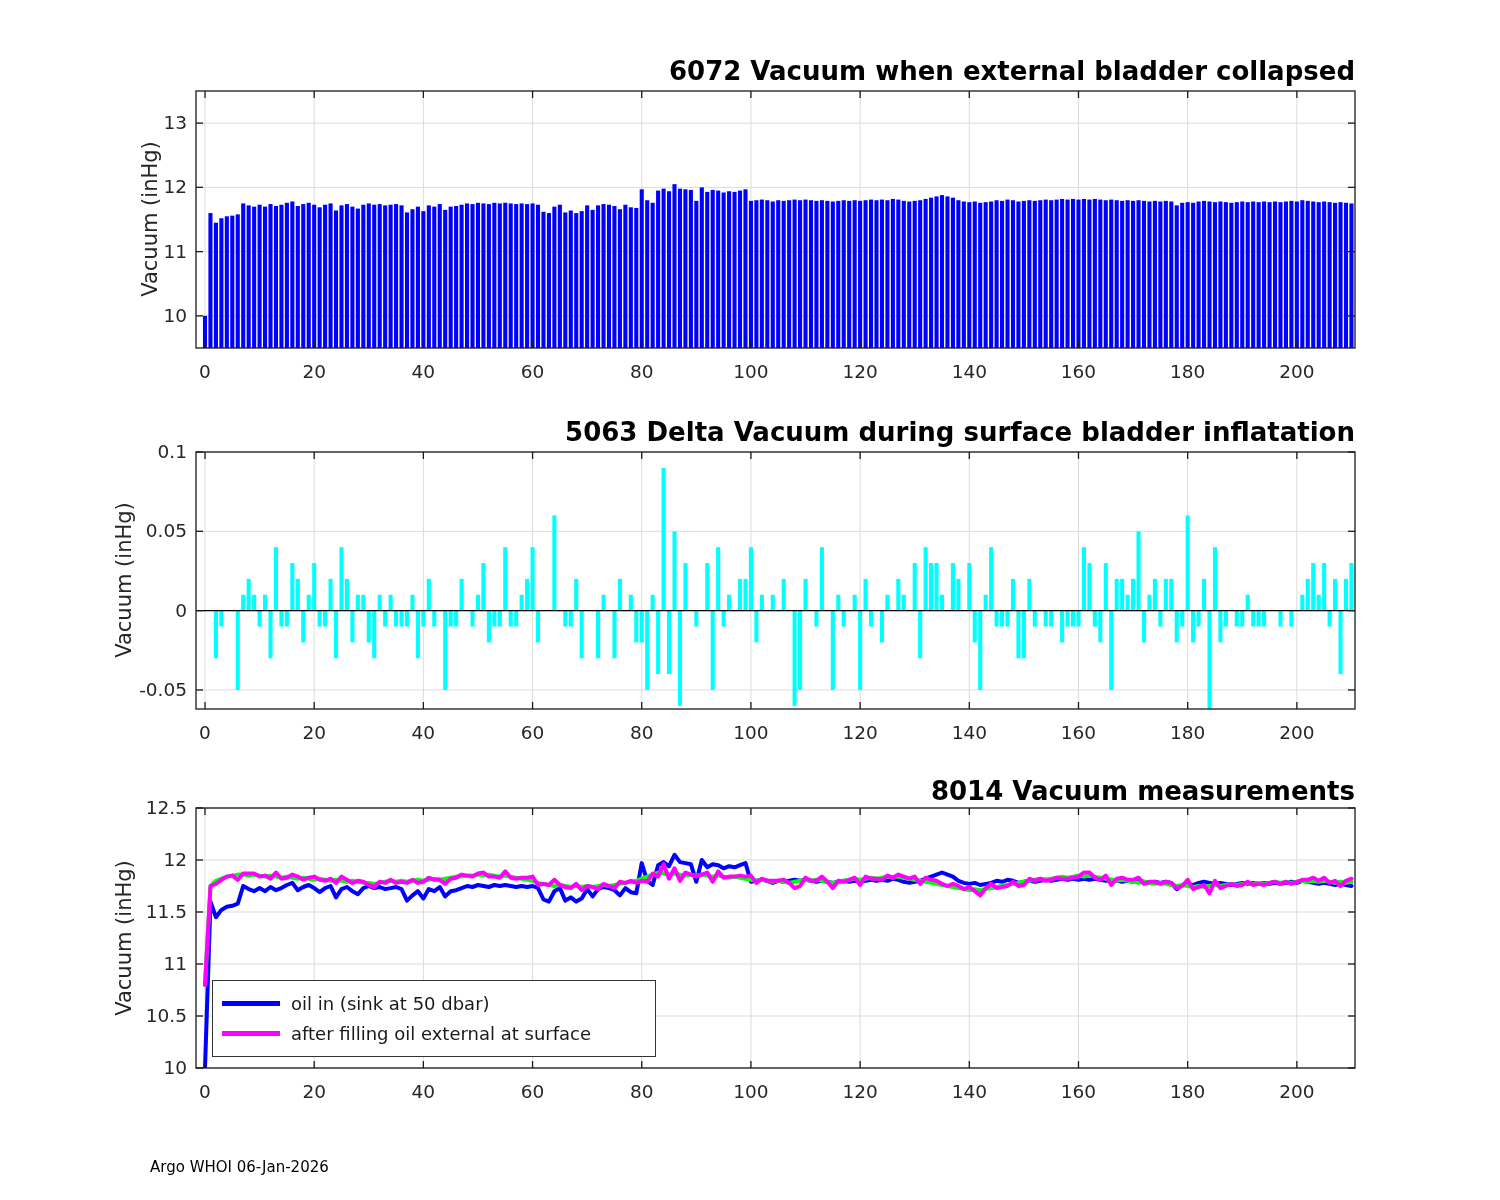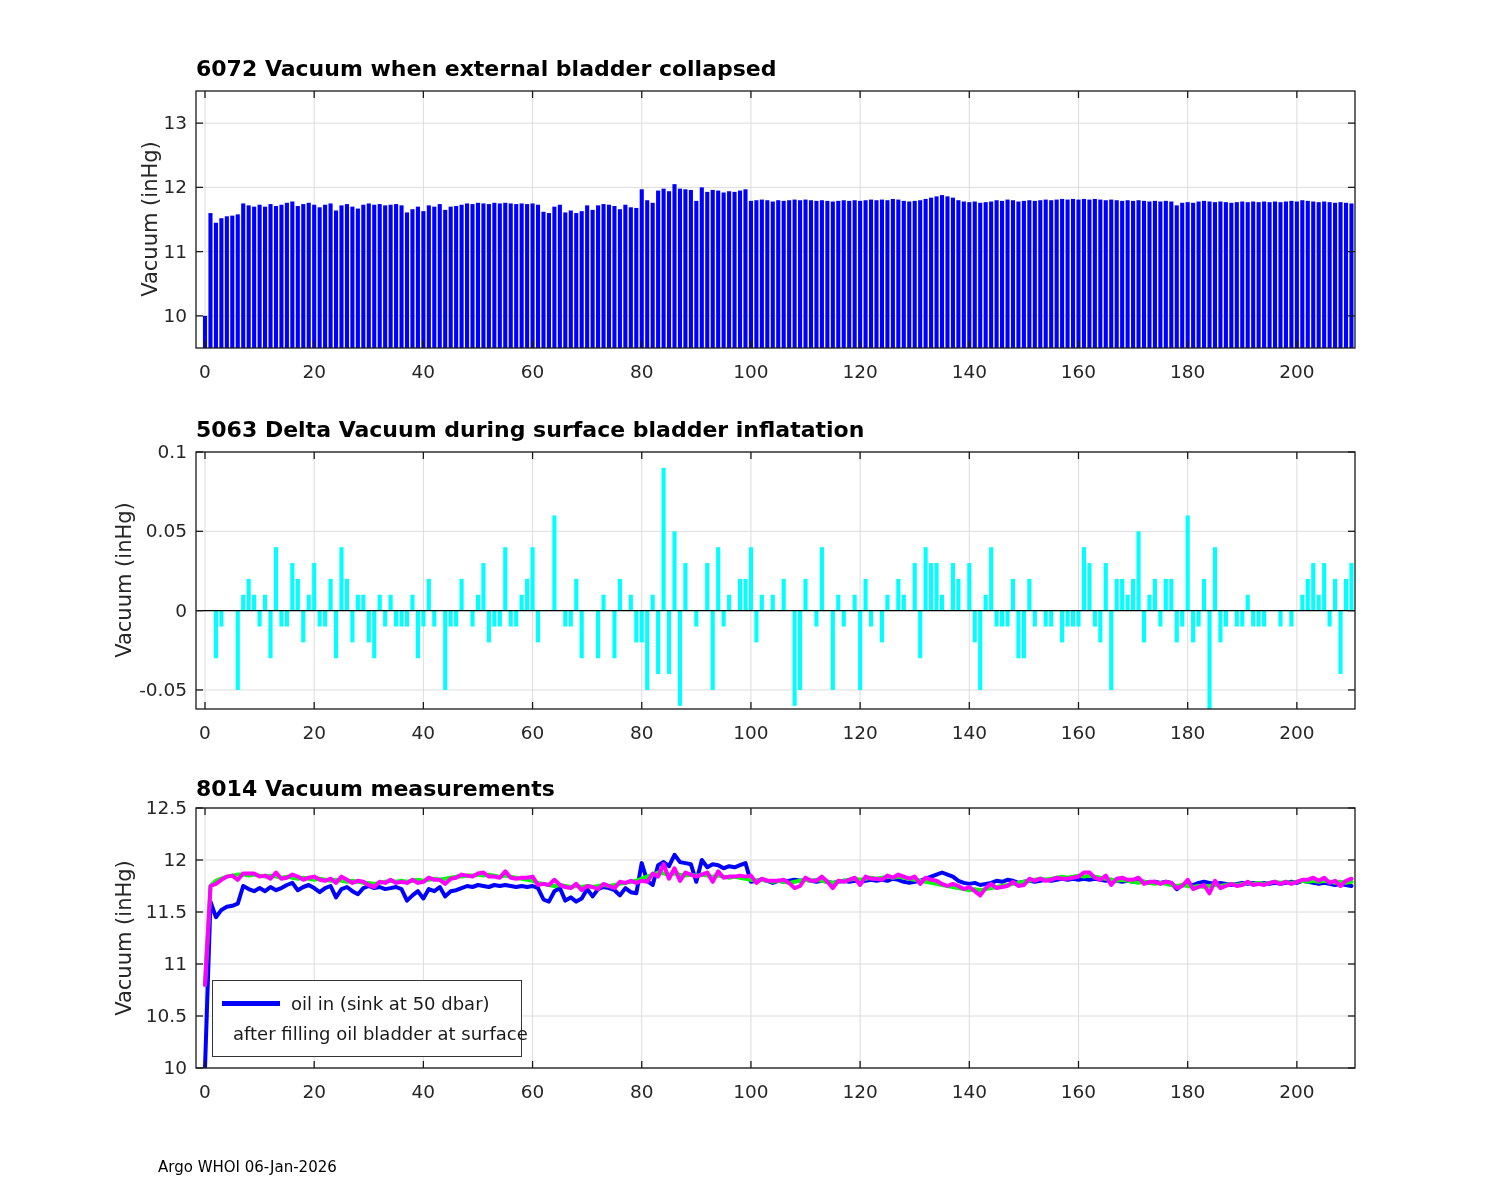--- a/index.html
+++ b/index.html
@@ -1,32 +1,32 @@
 <!DOCTYPE html>
 <html><head>
 <meta charset="utf-8">
 <style>
   html,body{margin:0;padding:0;background:#ffffff;}
   .figure{position:relative;width:1500px;height:1200px;background:#ffffff;
           font-family:"DejaVu Sans",sans-serif;overflow:hidden;}
   #fig-svg{position:absolute;left:0;top:0;}
   svg text{font-family:"DejaVu Sans",sans-serif;fill:#262626;}
-  .chart-title{position:absolute;left:196px;width:1159px;text-align:left;
-               font-weight:bold;font-size:22px;color:#000;white-space:nowrap;}
+  .chart-title{position:absolute;left:196px;width:1159px;text-align:right;
+               font-weight:bold;font-size:26px;color:#000;white-space:nowrap;}
   #t0{top:56px}#t1{top:417px}#t2{top:776px}
   .ylabel{position:absolute;font-size:21px;color:#262626;white-space:nowrap;
           transform:translate(-50%,-50%) rotate(-90deg);}
   #yl0{left:150px;top:219px}#yl1{left:124px;top:580px}#yl2{left:124px;top:938px}
-  .legend{position:absolute;left:212px;top:980px;width:310px;height:77px;
+  .legend{position:absolute;left:212px;top:980px;width:444px;height:77px;
           border:1px solid #333;background:#fff;display:flex;flex-direction:column;
           justify-content:space-evenly;box-sizing:border-box;padding:3px 0;}
   .legend-row{display:flex;align-items:center;gap:11px;padding-left:9px;}
   .swatch{width:58px;height:5px;display:inline-block;background:#000;}
   .legend-label{font-size:18px;color:#1a1a1a;white-space:nowrap;}
-  .footer{position:absolute;left:150px;top:1158px;font-size:15px;color:#000;margin-left:8px;}
+  .footer{position:absolute;left:150px;top:1158px;font-size:15px;color:#000;}
 </style>
 </head>
 <body>
 
 <div class="figure">
   <svg id="fig-svg" width="1500" height="1200">
       <g>
         <defs>
           <clipPath id="clip0">
             <rect x="196" y="91" width="1159" height="257"></rect>
@@ -646,18 +646,18 @@
   <div class="ylabel" id="yl1">Vacuum (inHg)</div>
   <div class="ylabel" id="yl2">Vacuum (inHg)</div>
 
   <div class="legend">
     <div class="legend-row">
       <span class="swatch" style="background: rgb(0, 0, 255);"></span>
       <span class="legend-label">oil in (sink at 50 dbar)</span>
     </div>
     <div class="legend-row">
       <span class="swatch" style="background: rgb(255, 0, 255);"></span>
-      <span class="legend-label">after filling oil bladder at surface</span>
+      <span class="legend-label">after filling oil external at surface</span>
     </div>
   </div>
 
   <div class="footer">Argo WHOI 06-Jan-2026</div>
 </div>
 
 </body></html>

